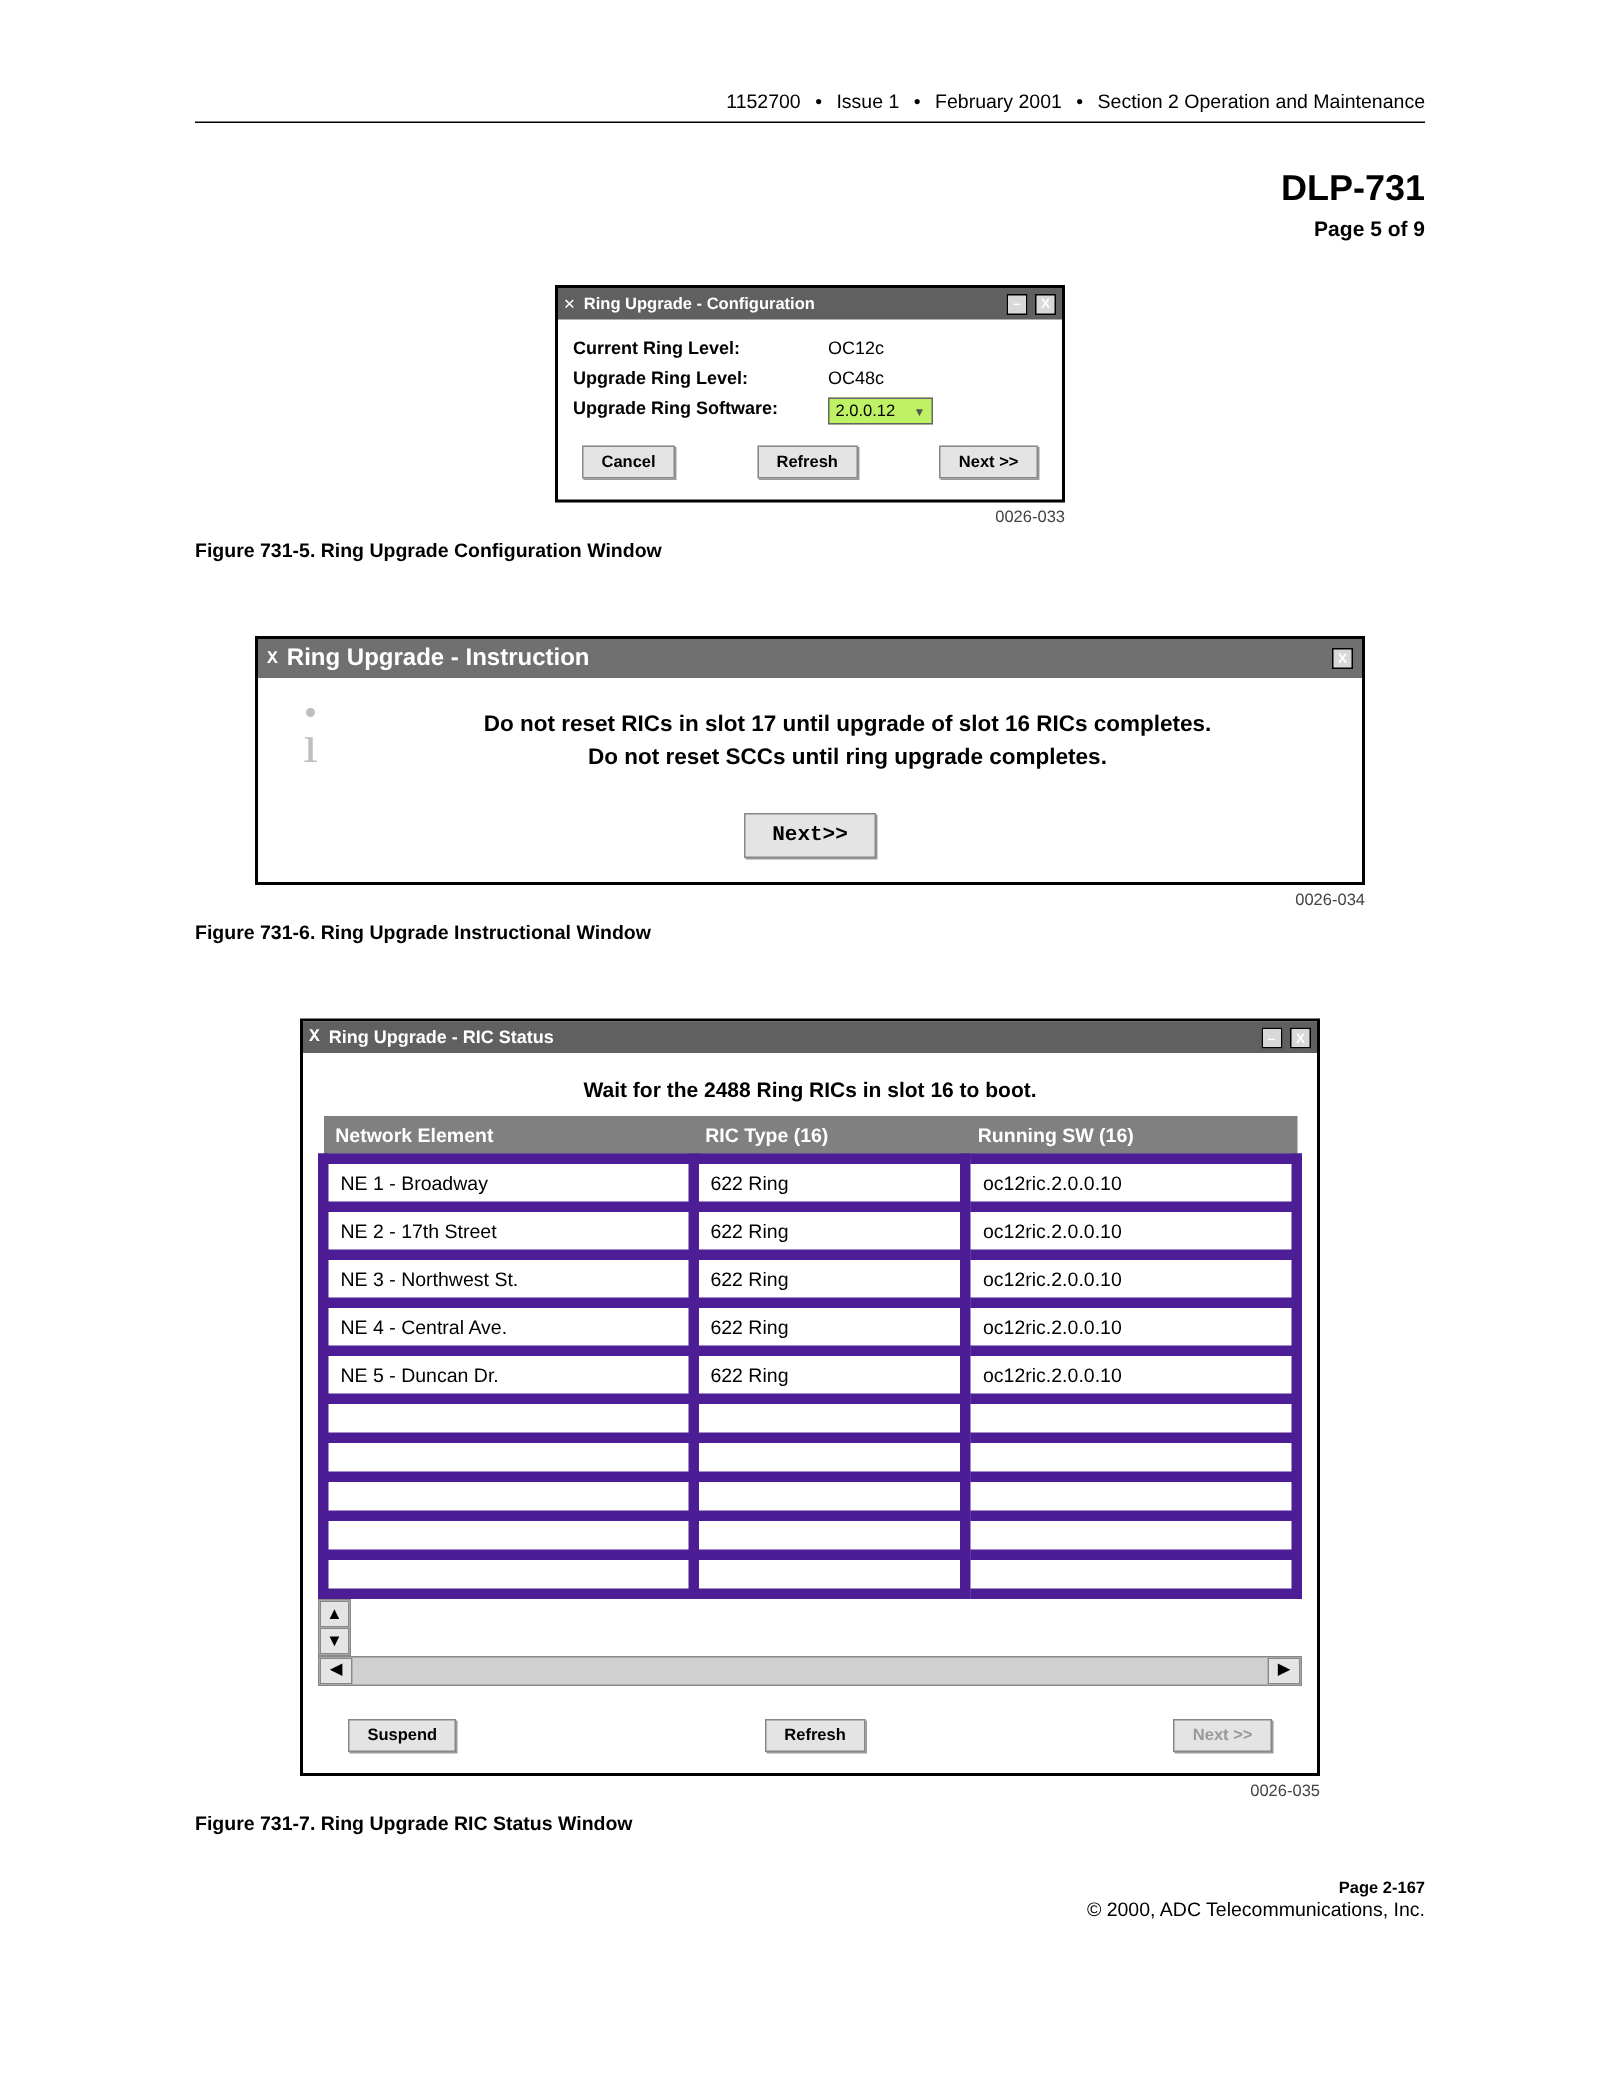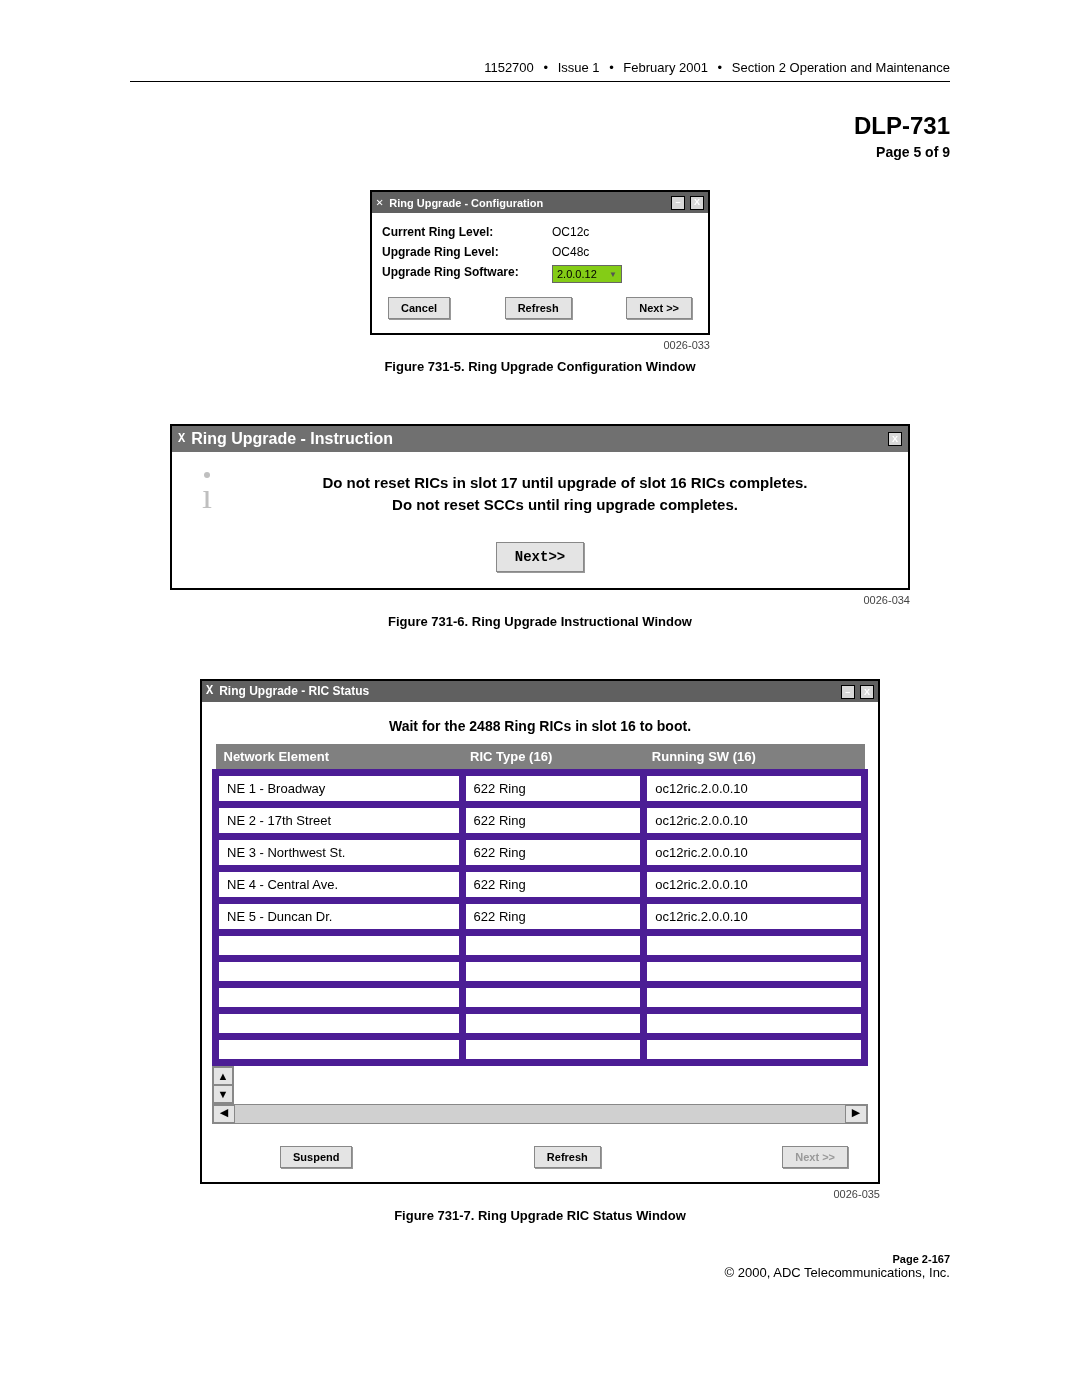--- a/index.html
+++ b/index.html
@@ -45,34 +45,34 @@
   }
   .x-ico { font-family: "Courier New", monospace; font-size: 12px; }
 
   .dlg-body { padding: 6px 10px 10px 10px; font-size: 12px; }
   .cfg-row { display: flex; margin: 6px 0; align-items: flex-start; }
   .cfg-lbl { font-weight: bold; width: 170px; }
   .cfg-val {  }
   .dropdown {
     border: 1px solid #666; display: inline-flex; align-items:center;
     padding: 2px 4px; font-size: 11px; min-width: 70px;
-    justify-content: space-between; background: #84cc16;
+    justify-content: space-between; background: #bef264;
   }
   .dropdown-arrow { font-size: 8px; margin-left: 6px; color:#555;}
   .btn {
     border: 1px solid #888; background: #e4e4e4;
     padding: 4px 12px; font-size: 11px; font-weight: bold;
     box-shadow: 1px 1px 0 #999;
     display: inline-block;
   }
   .btn-disabled { color: #999; }
   .btn-row { display: flex; justify-content: space-between; padding: 8px 6px 4px 6px; }
 
   .fig-id { text-align: right; font-size: 11px; color: #444; }
-  .caption { text-align: center; font-weight: bold; font-size: 13px; margin-top: 8px; margin-bottom: 50px; }
+  .caption { font-weight: bold; font-size: 13px; margin-top: 8px; margin-bottom: 50px; }
 
   
   .dlg-wide { width: 740px; }
   .dlg-title-big {
     background: #707070; color: #fff; font-weight: bold;
     display: flex; align-items: center; justify-content: space-between;
     padding: 4px 6px; font-size: 16px;
   }
   .instr-body { padding: 20px 20px 16px 20px; text-align: center; display:flex; gap: 20px; align-items:flex-start;}
   .info-icon { font-family: Georgia, serif; font-size: 36px; color: #bfbfbf; width: 30px; flex: 0 0 30px; line-height: 0.8;}
@@ -100,21 +100,21 @@
     width: 22px; background: #d0d0d0; border: 1px solid #888;
     display:flex; flex-direction:column; justify-content:space-between;
     margin-left: 0;
   }
   .vscroll .arw { text-align:center; font-size: 11px; background:#e4e4e4; border:1px solid #888; padding:2px 0;}
   .hscroll {
     height: 20px; background: #d0d0d0; border: 1px solid #888;
     display:flex; justify-content:space-between; margin-top:0;
   }
   .hscroll .arw { width:22px; text-align:center; background:#e4e4e4; border:1px solid #888; font-size:11px;}
-  .ric-btn-row { display:flex; justify-content:space-between; padding: 18px 30px 14px 30px; margin-left: 48px;}
+  .ric-btn-row { display:flex; justify-content:space-between; padding: 18px 30px 14px 30px;}
 
   .footer-page { text-align: right; font-weight: bold; font-size: 11px; margin-top: 30px;}
   .footer-copy { text-align: right; font-size: 13px; }
   .sep { margin: 0 6px; }
 </style>
 </head>
 <body>
 
 <div class="header-line">
   <span>1152700</span>

